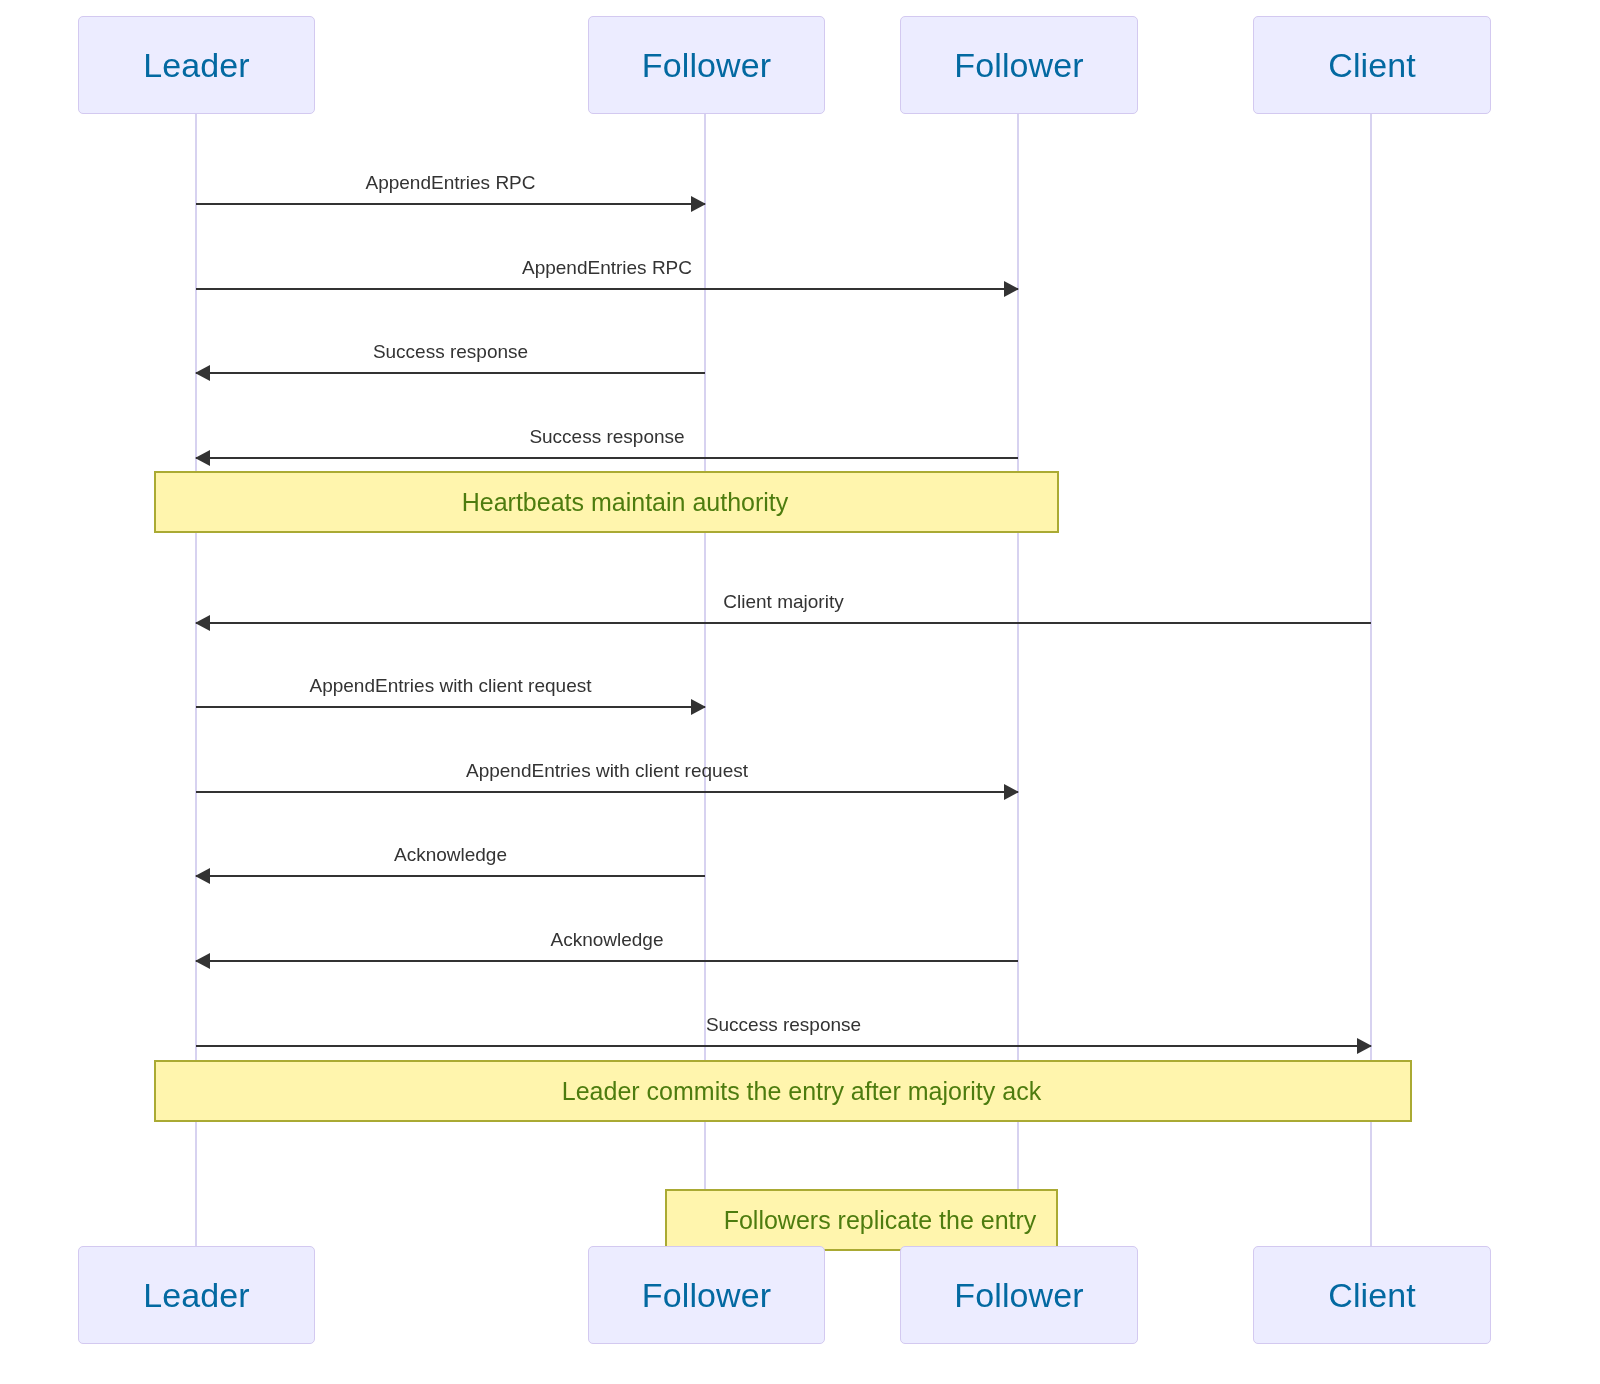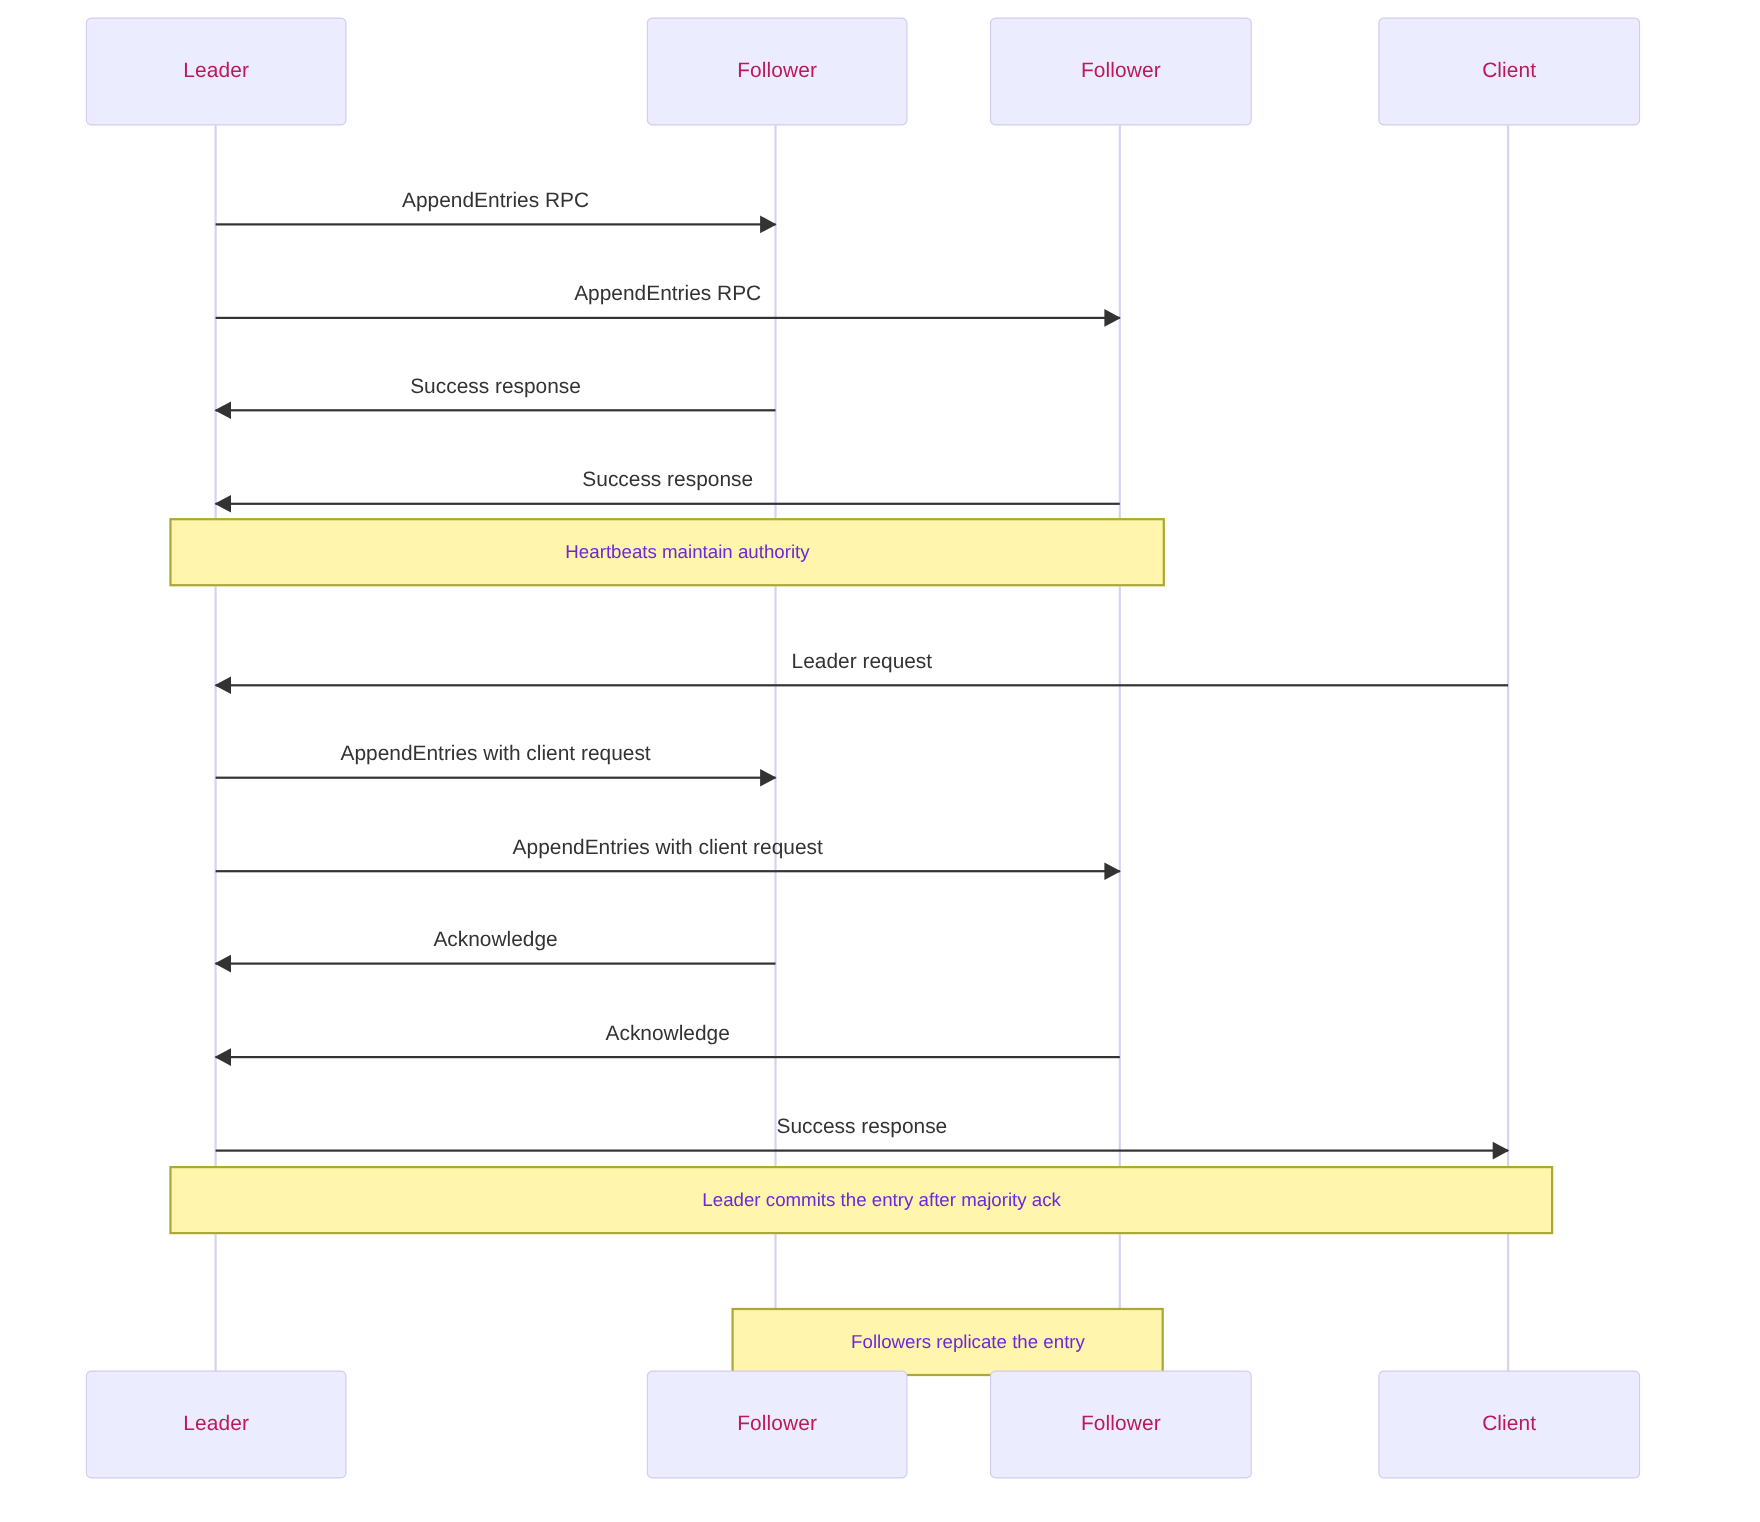--- a/index.html
+++ b/index.html
@@ -30,22 +30,22 @@
   .actor-box {
     position: absolute;
     box-sizing: border-box;
     height: 98px;
     background: #ececff;
     border: 1px solid #d3c9f0;
     border-radius: 5px;
     display: flex;
     align-items: center;
     justify-content: center;
-    color: #be185d;
-    font-size: 19px;
+    color: #0369a1;
+    font-size: 34px;
     font-family: "Liberation Sans", sans-serif;
     font-weight: 400;
     letter-spacing: 0.1px;
   }
   .actor-box.top  { top: 16px; }
   .actor-box.bot  { top: 1246px; }
   
   .message {
     position: absolute;
     height: 1px;
@@ -87,22 +87,22 @@
   }
   
   .note {
     position: absolute;
     box-sizing: border-box;
     background: #fff5ad;
     border: 2px solid #aaaa33;
     display: flex;
     align-items: center;
     justify-content: center;
-    font-size: 17px;
-    color: #6d28d9;
+    font-size: 25px;
+    color: #4d7c0f;
     white-space: nowrap;
     font-family: "Liberation Sans", sans-serif;
     padding-left: 37px;
   }
 </style>
 </head>
 <body>
 
 <div id="diagram-root">
 
@@ -146,21 +146,21 @@
     <div class="msg-label">Success response</div>
     <div class="msg-line"></div>
     <div class="msg-head left"></div>
   </div>
 
   <div class="note" style="left:154px;width:905px;top:471px;height:62px;">
     <span>Heartbeats maintain authority</span>
   </div>
 
   <div class="message" style="left:196px;width:1175px;top:622px;">
-    <div class="msg-label">Leader request</div>
+    <div class="msg-label">Client majority</div>
     <div class="msg-line"></div>
     <div class="msg-head left"></div>
   </div>
 
   <div class="message" style="left:196px;width:509px;top:706px;">
     <div class="msg-label">AppendEntries with client request</div>
     <div class="msg-line"></div>
     <div class="msg-head right"></div>
   </div>
 

